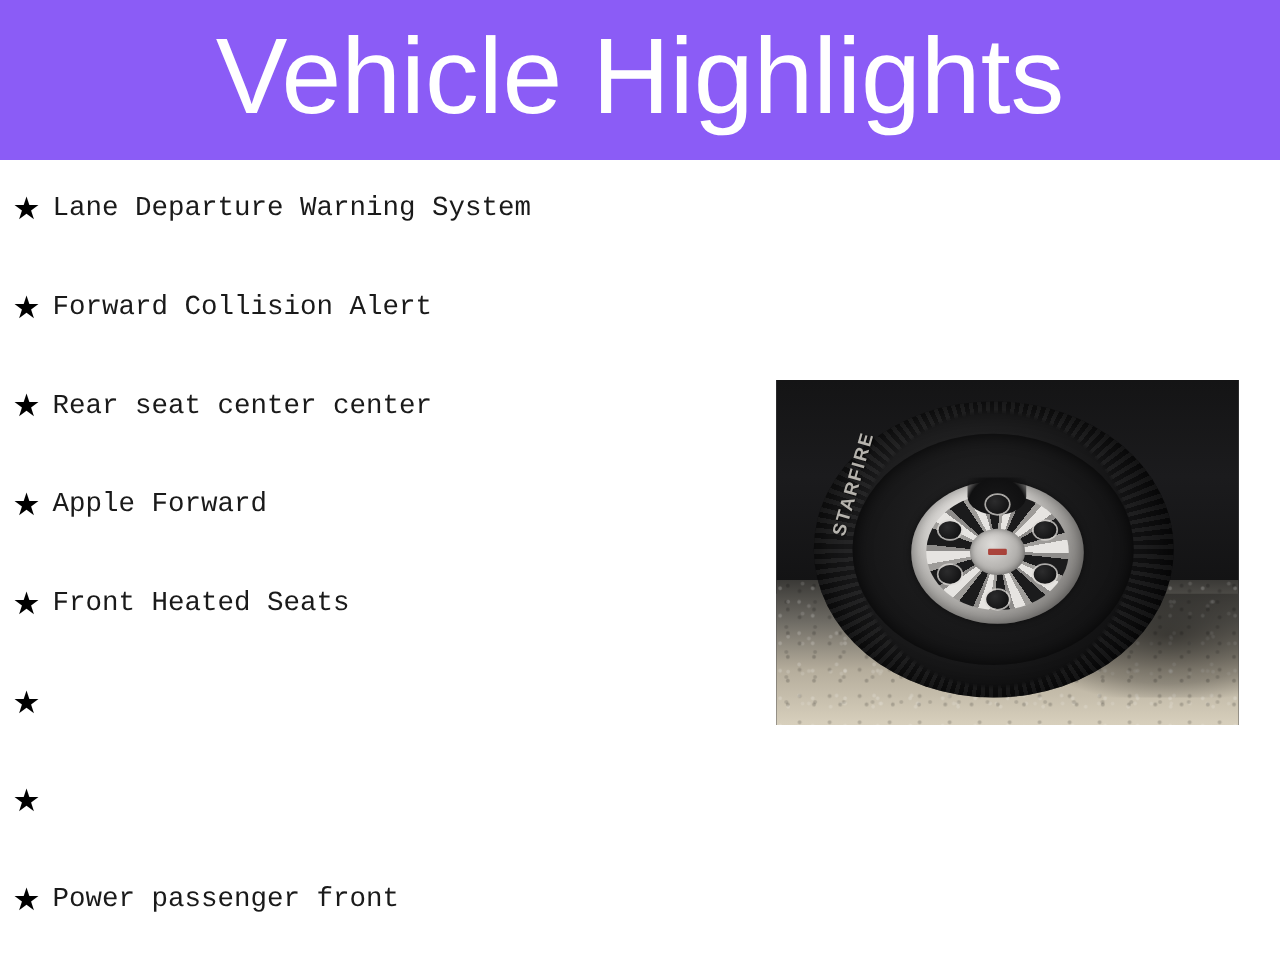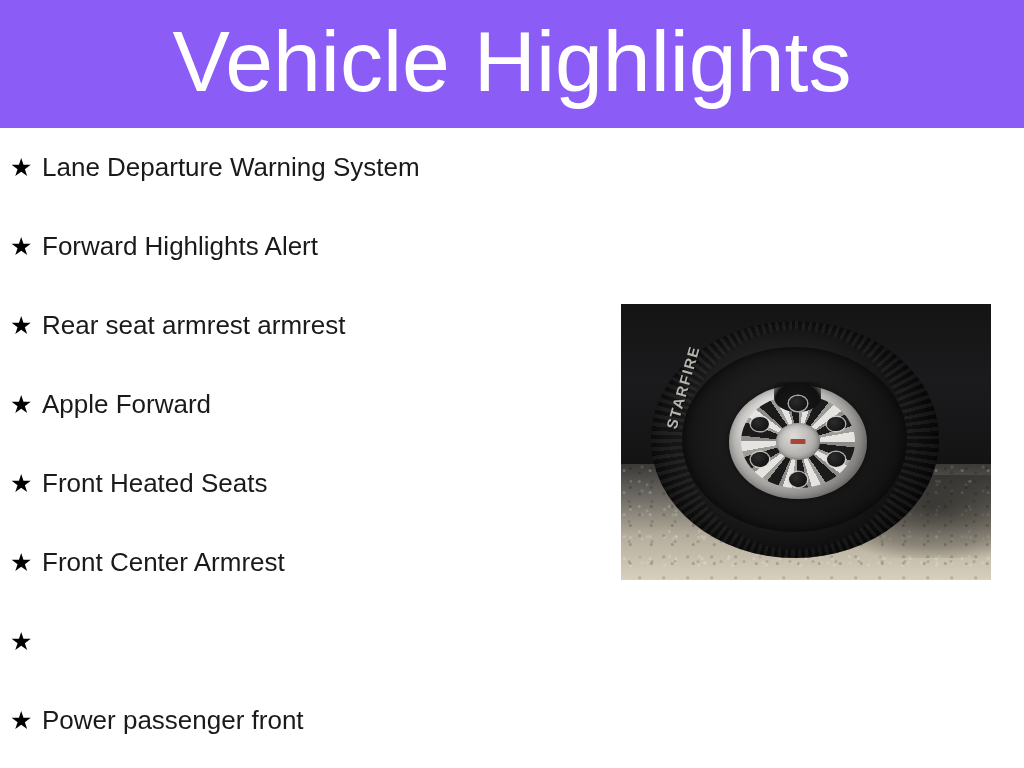--- a/index.html
+++ b/index.html
@@ -76,22 +76,22 @@
     display: inline-block;
     width: 32px;
     flex: 0 0 32px;
     color: #000000;
     font-size: 25px;
     line-height: 34px;
     text-align: left;
   }
   .highlight-label {
     color: #1a1a1a;
-    font-family: Liberation Sans, sans-serif;
-    font-size: 26px;
+    font-family: Liberation Mono, monospace;
+    font-size: 22px;
     font-weight: 400;
     line-height: 34px;
     white-space: nowrap;
   }
 
   
   .photo-frame {
     position: absolute;
     left: 621px;
     top: 176px;        
@@ -275,41 +275,40 @@
 
   <ul class="highlights-list">
 
     <li class="highlight-item">
       <span class="star-bullet">★</span>
       <span class="highlight-label">Lane Departure Warning System</span>
     </li>
 
     <li class="highlight-item">
       <span class="star-bullet">★</span>
-      <span class="highlight-label">Forward Highlights Alert</span>
-    </li>
-
-    <li class="highlight-item">
-      <span class="star-bullet">★</span>
-      <span class="highlight-label">Rear seat armrest armrest</span>
+      <span class="highlight-label">Forward Collision Alert</span>
+    </li>
+
+    <li class="highlight-item">
+      <span class="star-bullet">★</span>
+      <span class="highlight-label">Rear seat center center</span>
     </li>
 
     <li class="highlight-item">
       <span class="star-bullet">★</span>
       <span class="highlight-label">Apple Forward</span>
     </li>
 
     <li class="highlight-item">
       <span class="star-bullet">★</span>
       <span class="highlight-label">Front Heated Seats</span>
     </li>
 
     <li class="highlight-item">
       <span class="star-bullet">★</span>
-      <span class="highlight-label">Front Center Armrest</span>
     </li>
 
     <li class="highlight-item">
       <span class="star-bullet">★</span>
     </li>
 
     <li class="highlight-item">
       <span class="star-bullet">★</span>
       <span class="highlight-label">Power passenger front</span>
     </li>

